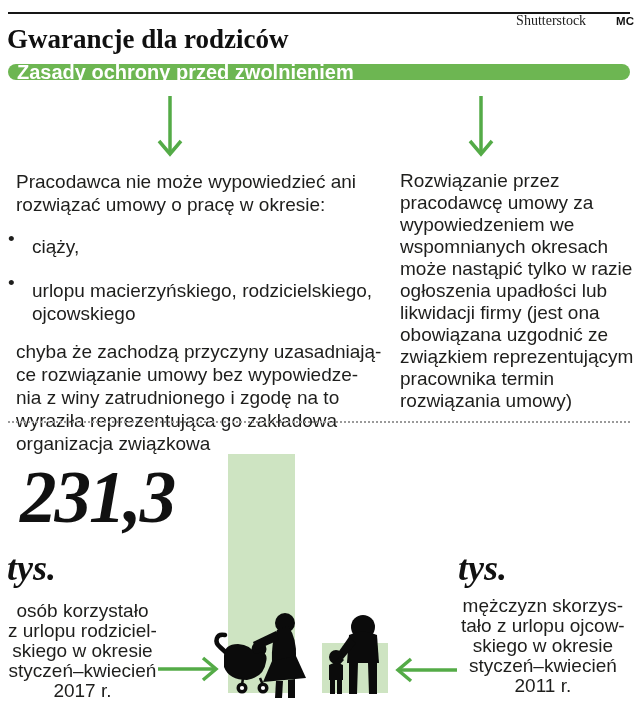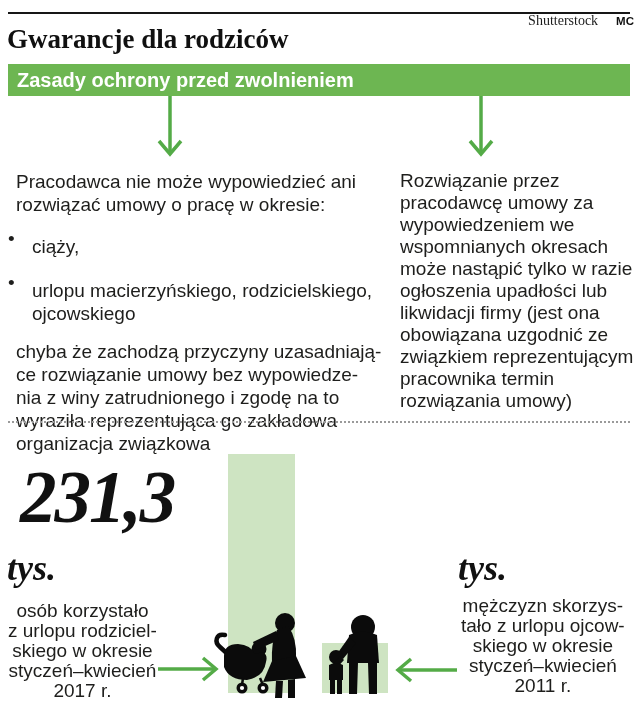--- a/index.html
+++ b/index.html
@@ -1,26 +1,26 @@
 <!DOCTYPE html>
 <html><head>
 <meta charset="utf-8">
 <style>
   html,body{margin:0;padding:0;background:#fff;}
   .page{position:relative;width:639px;height:715px;background:#ffffff;overflow:hidden;
         font-family:"Liberation Sans","DejaVu Sans",sans-serif;color:#1e1e1c;}
   .top-rule{position:absolute;left:8px;top:12px;width:622px;height:2px;background:#161616;}
   .credits{position:absolute;left:0;top:13px;width:634px;display:flex;justify-content:flex-end;
-           align-items:baseline;gap:18px;}
+           align-items:baseline;gap:30px;}
   .credit-photo{font-family:"Liberation Serif","DejaVu Serif",serif;font-size:14px;color:#1c1c1c;}
   .credit-author{font-size:11.5px;font-weight:bold;color:#111;}
   .title{position:absolute;left:7px;top:24px;margin:0;
          font-family:"Liberation Serif","DejaVu Serif",serif;font-size:27px;font-weight:bold;color:#101010;}
-  .banner{position:absolute;left:8px;top:64px;width:622px;height:32px;background:#6db652;
-          display:flex;align-items:center;}
+  .banner{position:absolute;left:8px;top:64px;width:622px;height:16px;background:#6db652;
+          display:flex;align-items:center;border-radius:14px;}
   .banner span{padding-left:9px;color:#ffffff;font-size:20px;font-weight:bold;}
   .arrow-down{position:absolute;top:96px;}
   .arrow-down.a-left{left:157px;}
   .arrow-down.a-right{left:468px;}
   .col{position:absolute;top:162px;}
   .col-left{left:8px;width:382px;}
   .col-right{left:392px;width:250px;}
   .body-text{margin:8px;font-size:19px;line-height:23px;white-space:pre;color:#1e1e1c;}
   .col-right .body-text{line-height:22px;}
   .intro{margin-bottom:11px;}

